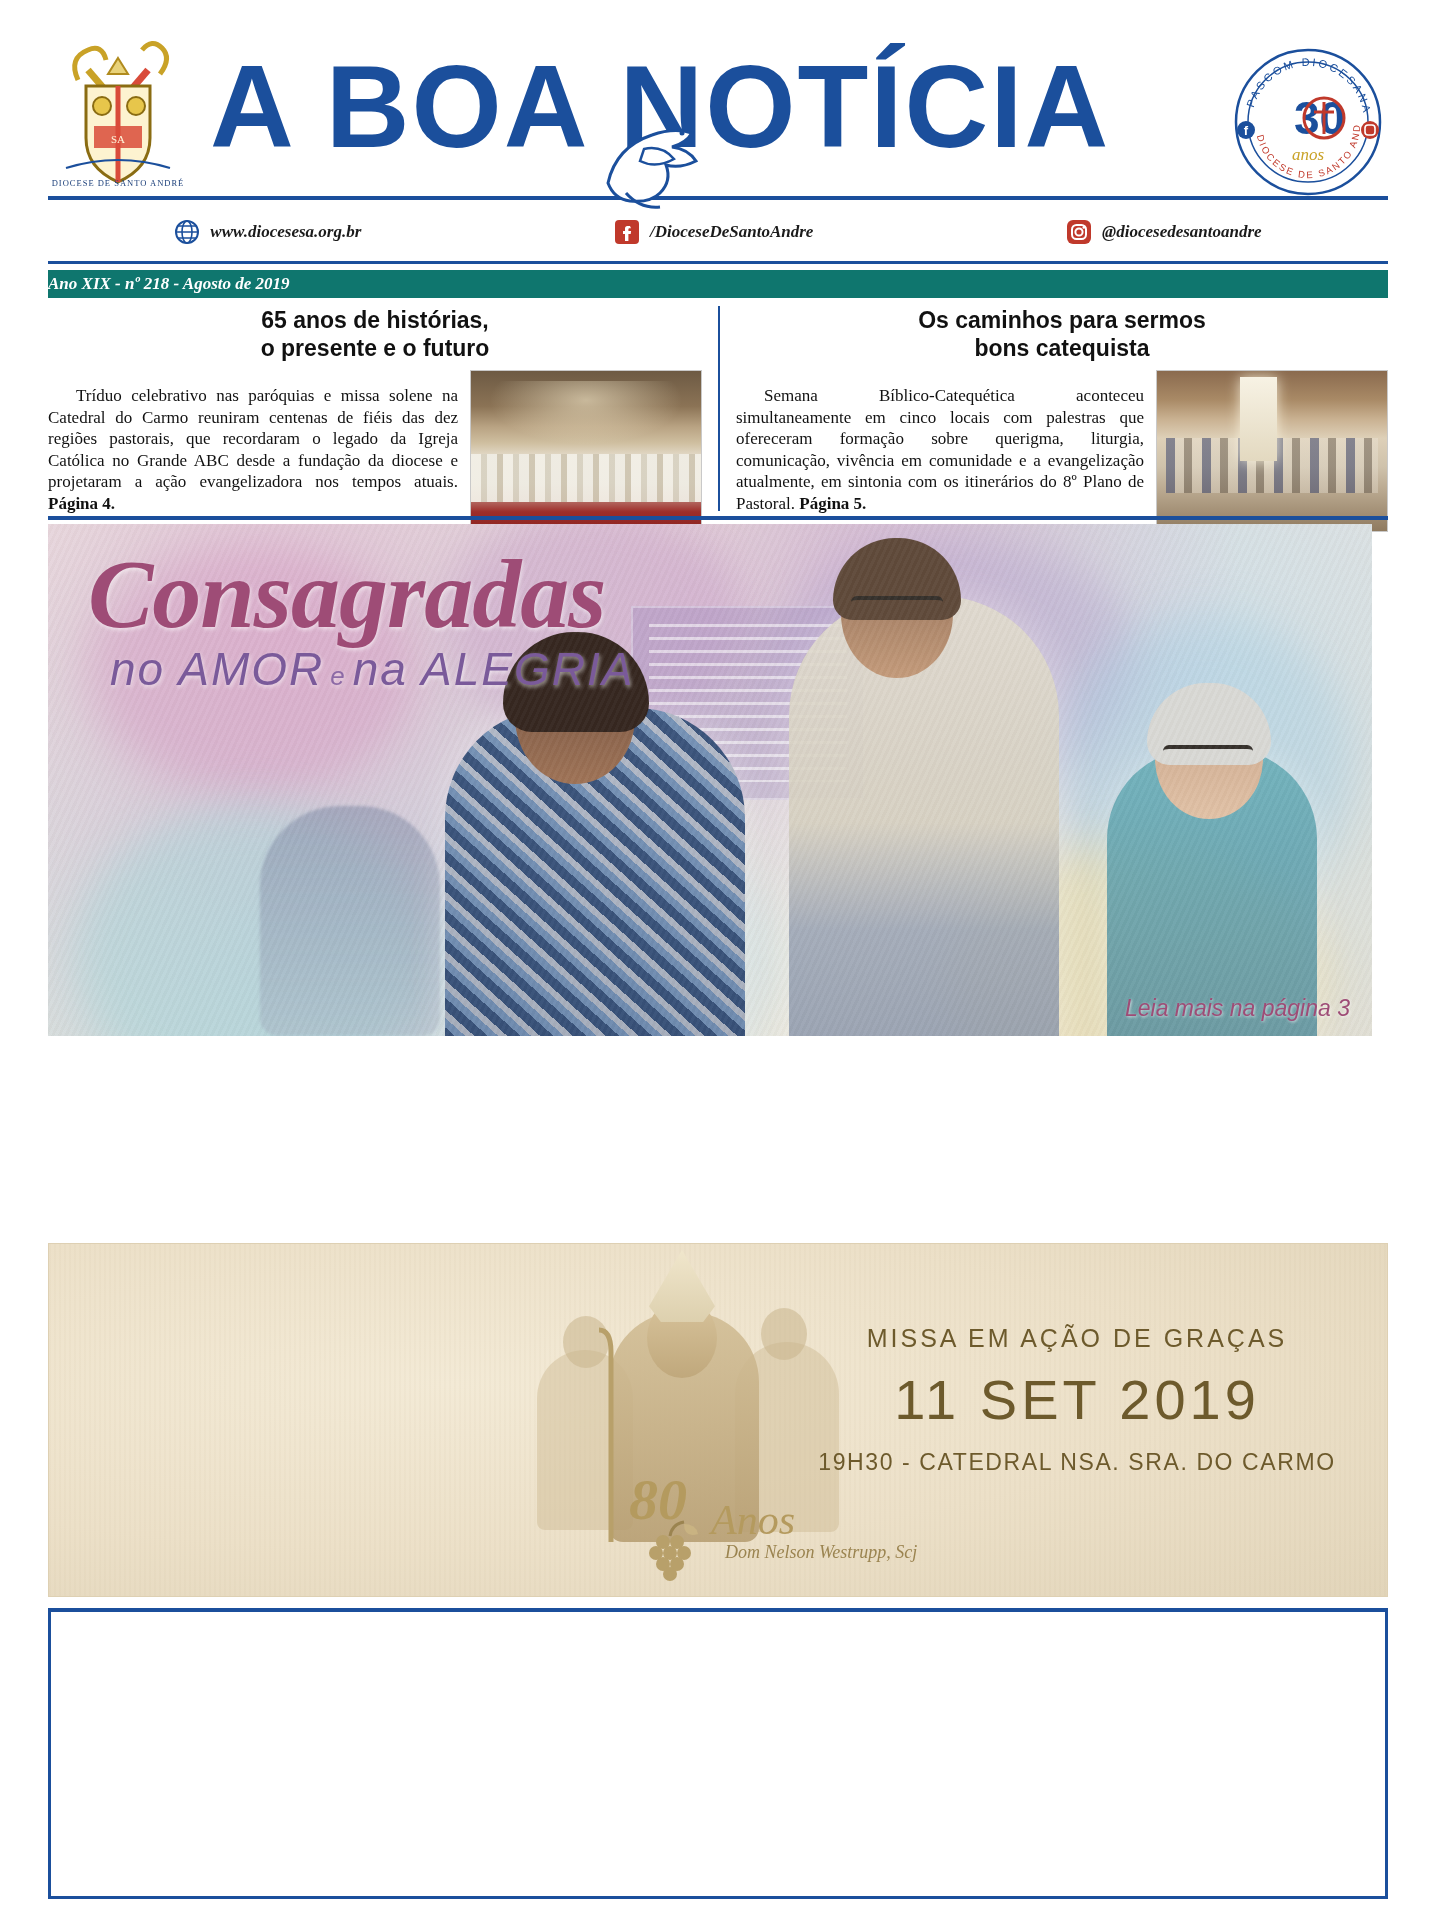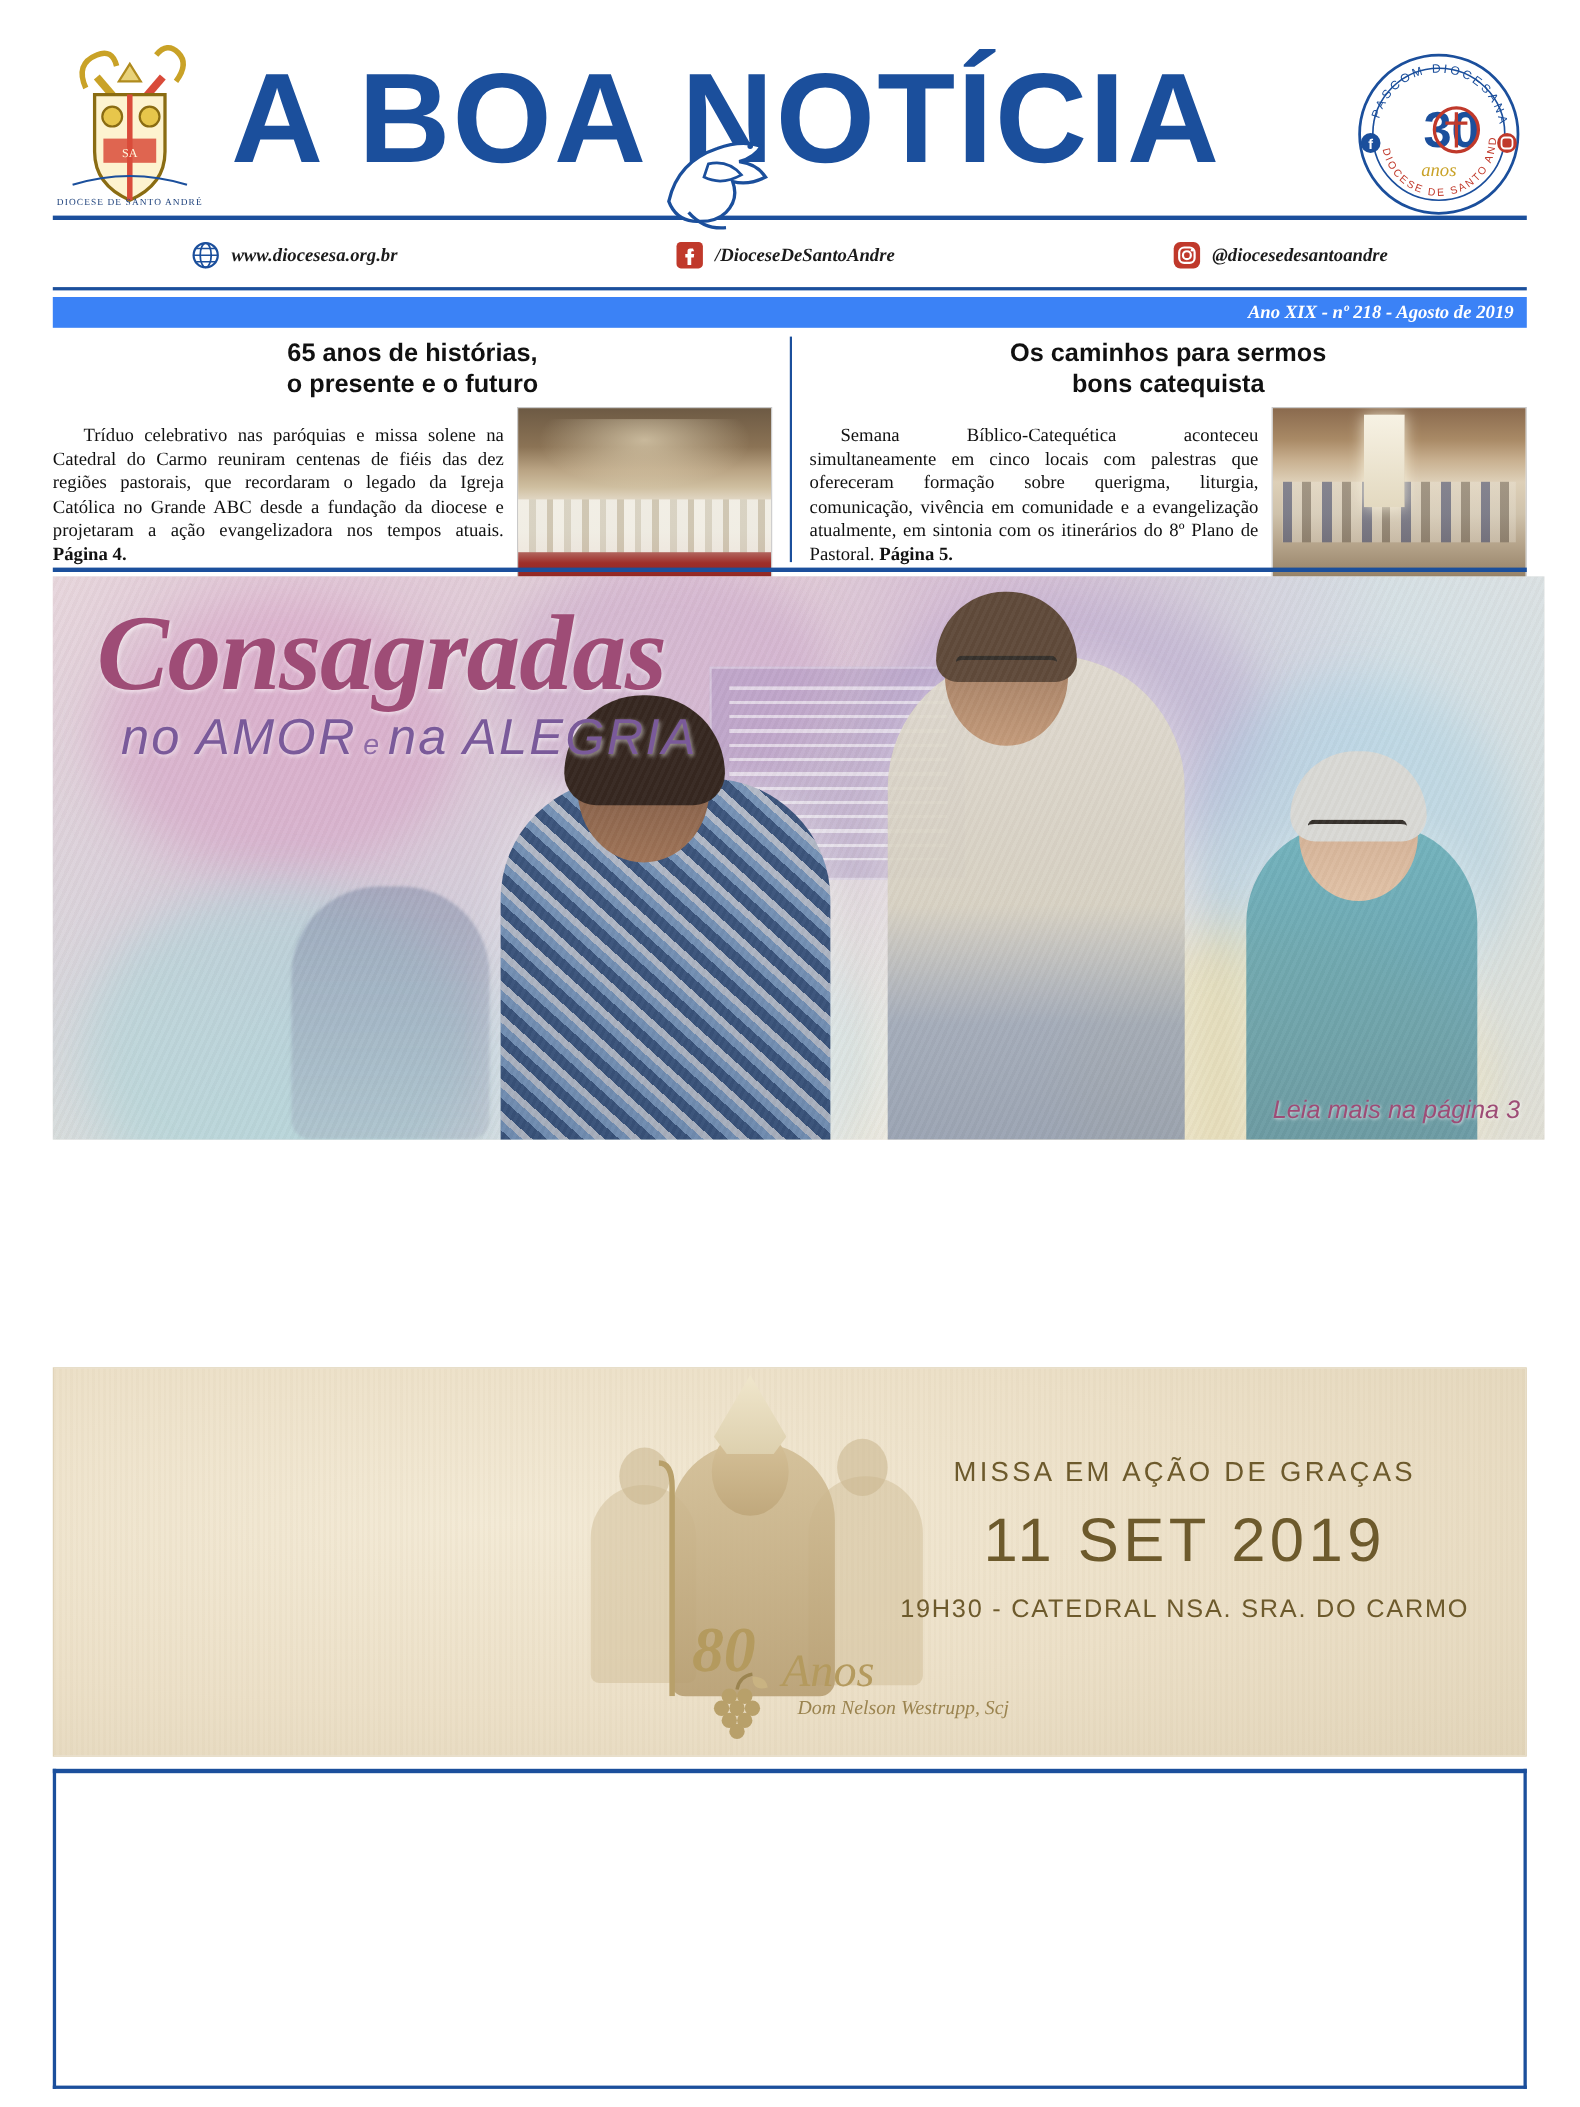--- a/index.html
+++ b/index.html
@@ -112,25 +112,24 @@
     background: #1b4f9c;
   }
 
   
   .issuebar {
     position: absolute;
     left: 48px;
     right: 48px;
     top: 270px;
     height: 28px;
-    background: #3b82f6;
+    background: #0f766e;
     color: #fff;
     display: flex;
     align-items: center;
-    justify-content: flex-end;
     padding-right: 12px;
     box-sizing: border-box;
     font-family: "Liberation Serif", serif;
     font-style: italic;
     font-weight: bold;
     font-size: 17px;
   }
 
   
   .teasers {
@@ -242,21 +241,21 @@
     right: 48px;
     top: 516px;
     height: 4px;
     background: #1b4f9c;
   }
 
   
   .hero {
     position: absolute;
     left: 48px;
-    right: 32px;
+    right: 64px;
     top: 524px;
     height: 512px;
     overflow: hidden;
     background:
       radial-gradient(circle at 18% 22%, rgba(225,185,210,.85) 0%, rgba(225,185,210,0) 42%),
       radial-gradient(circle at 62% 12%, rgba(208,170,205,.75) 0%, rgba(208,170,205,0) 40%),
       radial-gradient(circle at 86% 30%, rgba(196,220,235,.8) 0%, rgba(196,220,235,0) 45%),
       radial-gradient(circle at 22% 78%, rgba(175,215,225,.8) 0%, rgba(175,215,225,0) 48%),
       radial-gradient(circle at 78% 82%, rgba(238,228,198,.8) 0%, rgba(238,228,198,0) 45%),
       radial-gradient(circle at 50% 55%, rgba(246,240,234,.9) 0%, rgba(246,240,234,0) 60%),

